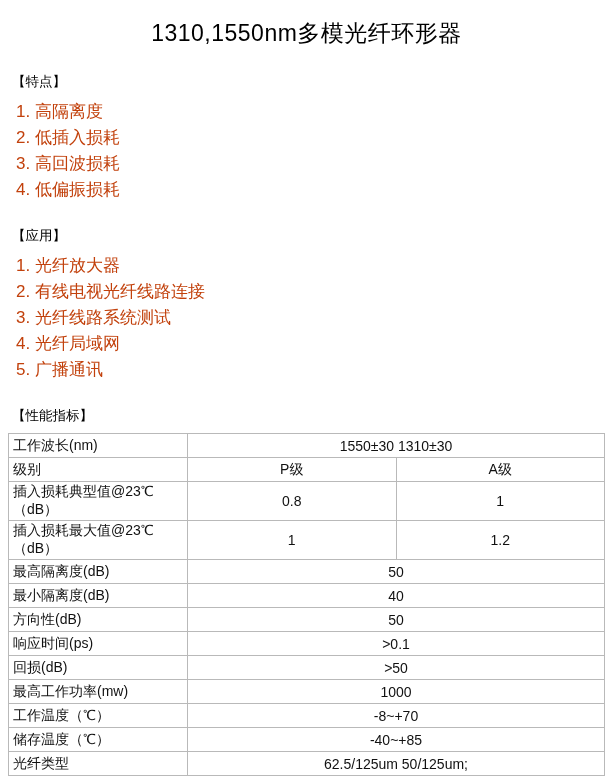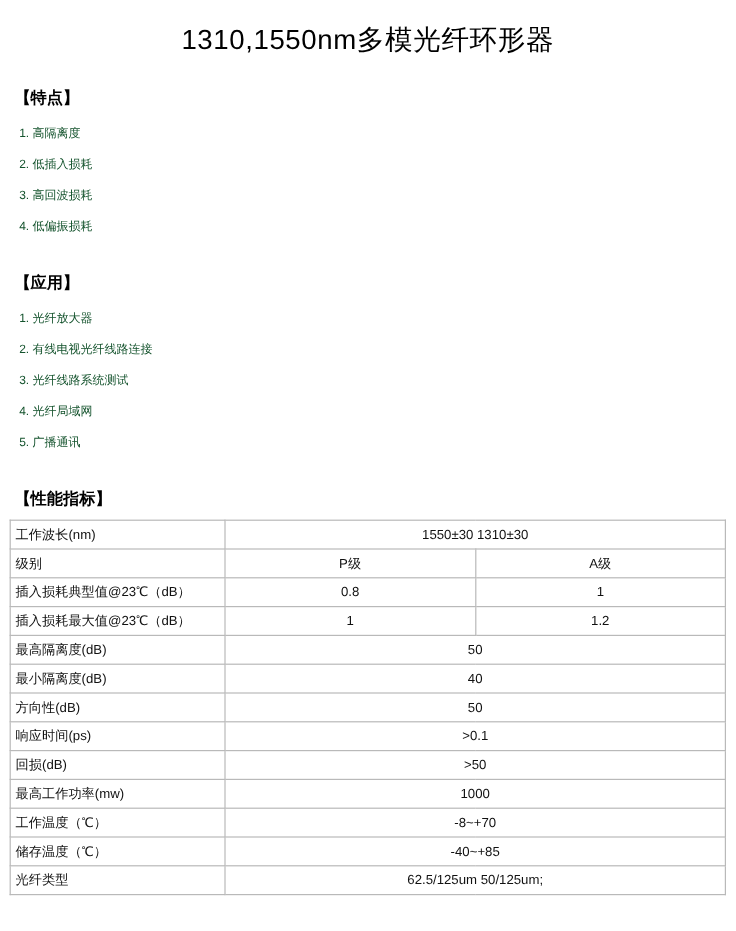--- a/index.html
+++ b/index.html
@@ -24,44 +24,44 @@
   .title {
     text-align: center;
     font-size: 23px;
     font-weight: normal;
     color: #000;
     margin: 18px 0 0 0;
     letter-spacing: 0.5px;
   }
   .section-head {
     font-size: 13.5px;
-    font-weight: bold;
+    font-weight: normal;
     color: #000;
     margin: 24px 0 8px 4px;
   }
   .list {
     margin: 0 0 0 4px;
     padding: 0;
     list-style: none;
   }
   .list li {
-    font-size: 10px;
+    font-size: 17px;
     line-height: 15px;
     padding: 5px 0 6px 4px;
-    color: #14532d;
+    color: #c2410c;
   }
   table.spec {
     width: 597px;
     border-collapse: collapse;
     margin-top: 4px;
     table-layout: fixed;
   }
   table.spec td {
     border: 1px solid #b9b9b9;
-    font-size: 11px;
+    font-size: 14px;
     height: 21px;
     padding: 1px 4px;
     color: #111;
     vertical-align: middle;
   }
   td.label {
     width: 170px;
     text-align: left;
   }
   td.center {

